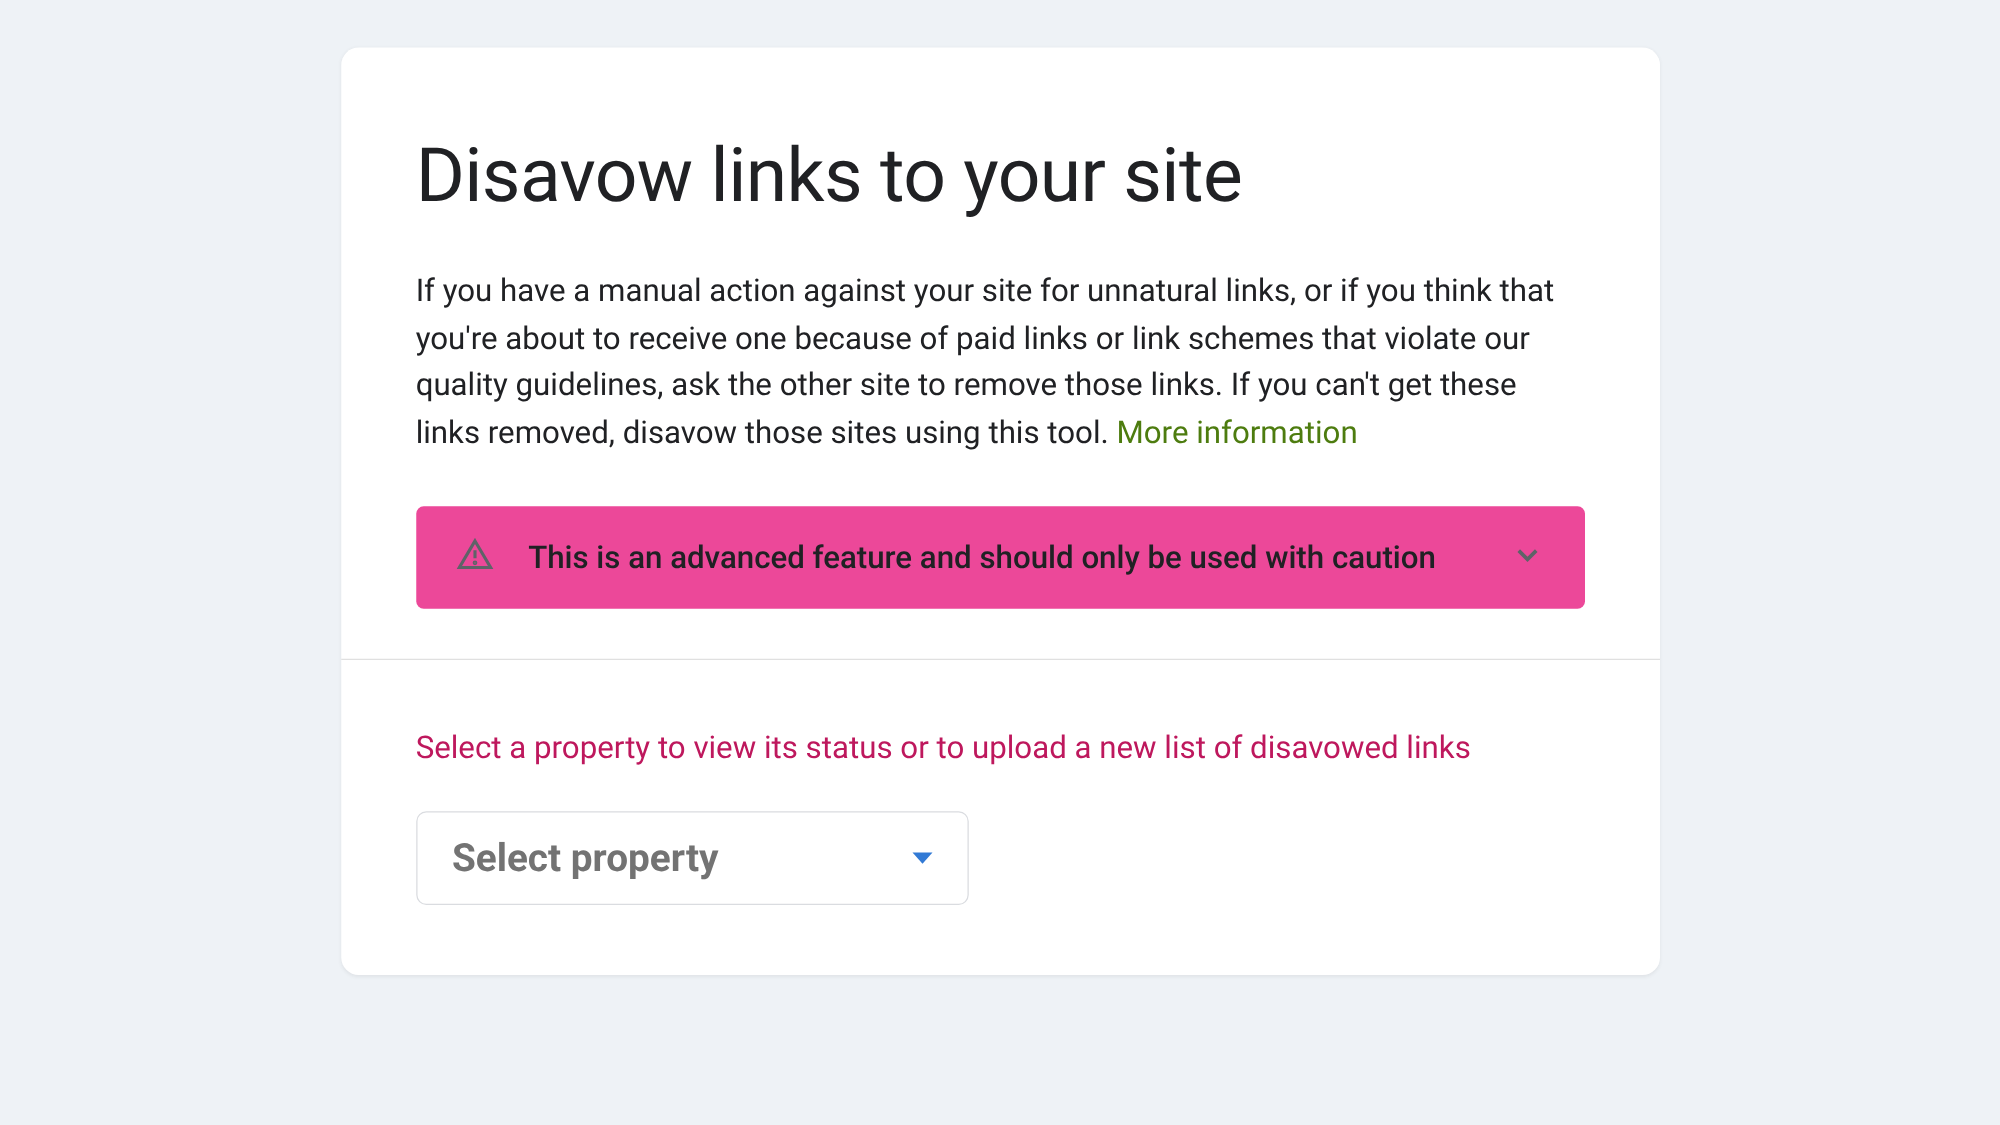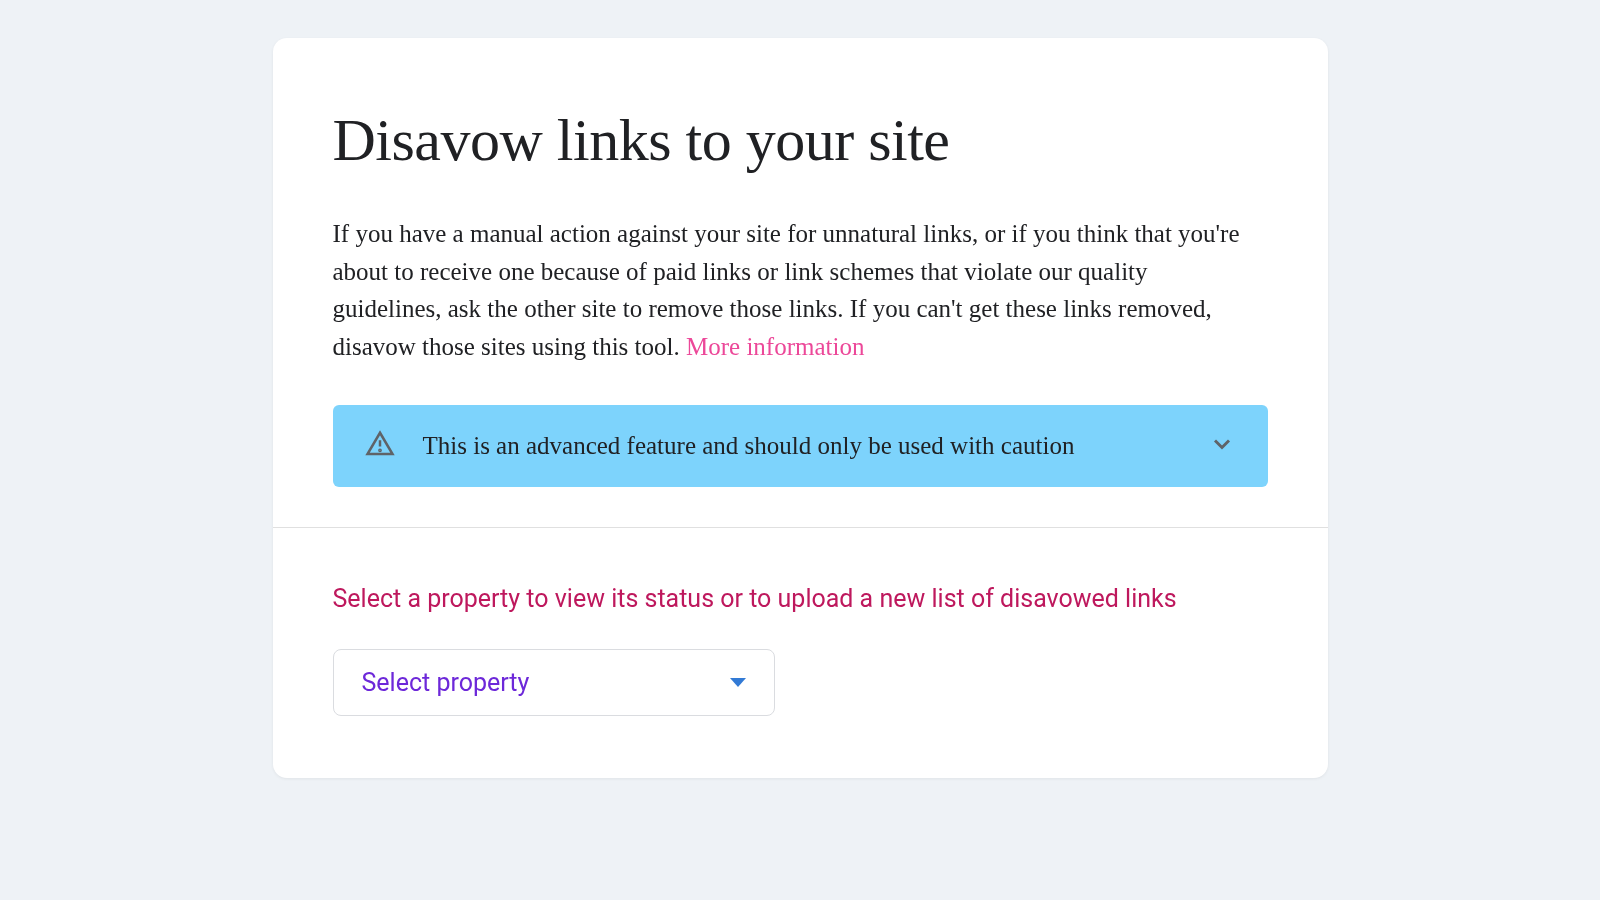--- a/index.html
+++ b/index.html
@@ -18,43 +18,42 @@
     .card {
       background: #fff;
       border-radius: 14px;
       width: 1055px;
       margin: 0 auto;
       box-shadow: 0 1px 3px rgba(60,64,67,0.08);
       min-height: 740px;
     }
     .top-section {
       padding: 68px 60px 40px 60px;
-      font-family: Liberation Serif, serif;
     }
     .title {
       font-size: 60px;
       font-weight: 400;
       color: #202124;
       letter-spacing: -0.5px;
       line-height: 1.15;
       margin-bottom: 40px;
     }
     .description {
       font-size: 25px;
       color: #202124;
       line-height: 1.5;
       max-width: 920px;
     }
     .more-link {
-      color: #ec4899;
+      color: #4d7c0f;
       text-decoration: none;
       cursor: pointer;
     }
     .warning-banner {
-      background: #7dd3fc;
+      background: #ec4899;
       border-radius: 6px;
       margin-top: 40px;
       padding: 24px 32px;
       display: flex;
       align-items: center;
       gap: 28px;
       cursor: pointer;
     }
     .warning-icon {
       flex-shrink: 0;
@@ -88,23 +87,23 @@
       border-radius: 8px;
       padding: 18px 28px;
       width: 442px;
       display: flex;
       align-items: center;
       justify-content: space-between;
       cursor: pointer;
       background: #fff;
     }
     .dropdown-text {
-      font-size: 25px;
-      color: #6d28d9;
-      font-weight: 400;
+      font-size: 31px;
+      color: #737373;
+      font-weight: 700;
     }
     .dropdown-arrow {
       width: 0;
       height: 0;
       border-left: 8px solid transparent;
       border-right: 8px solid transparent;
       border-top: 9px solid #327ad5;
     }
   </style>
 </head>

